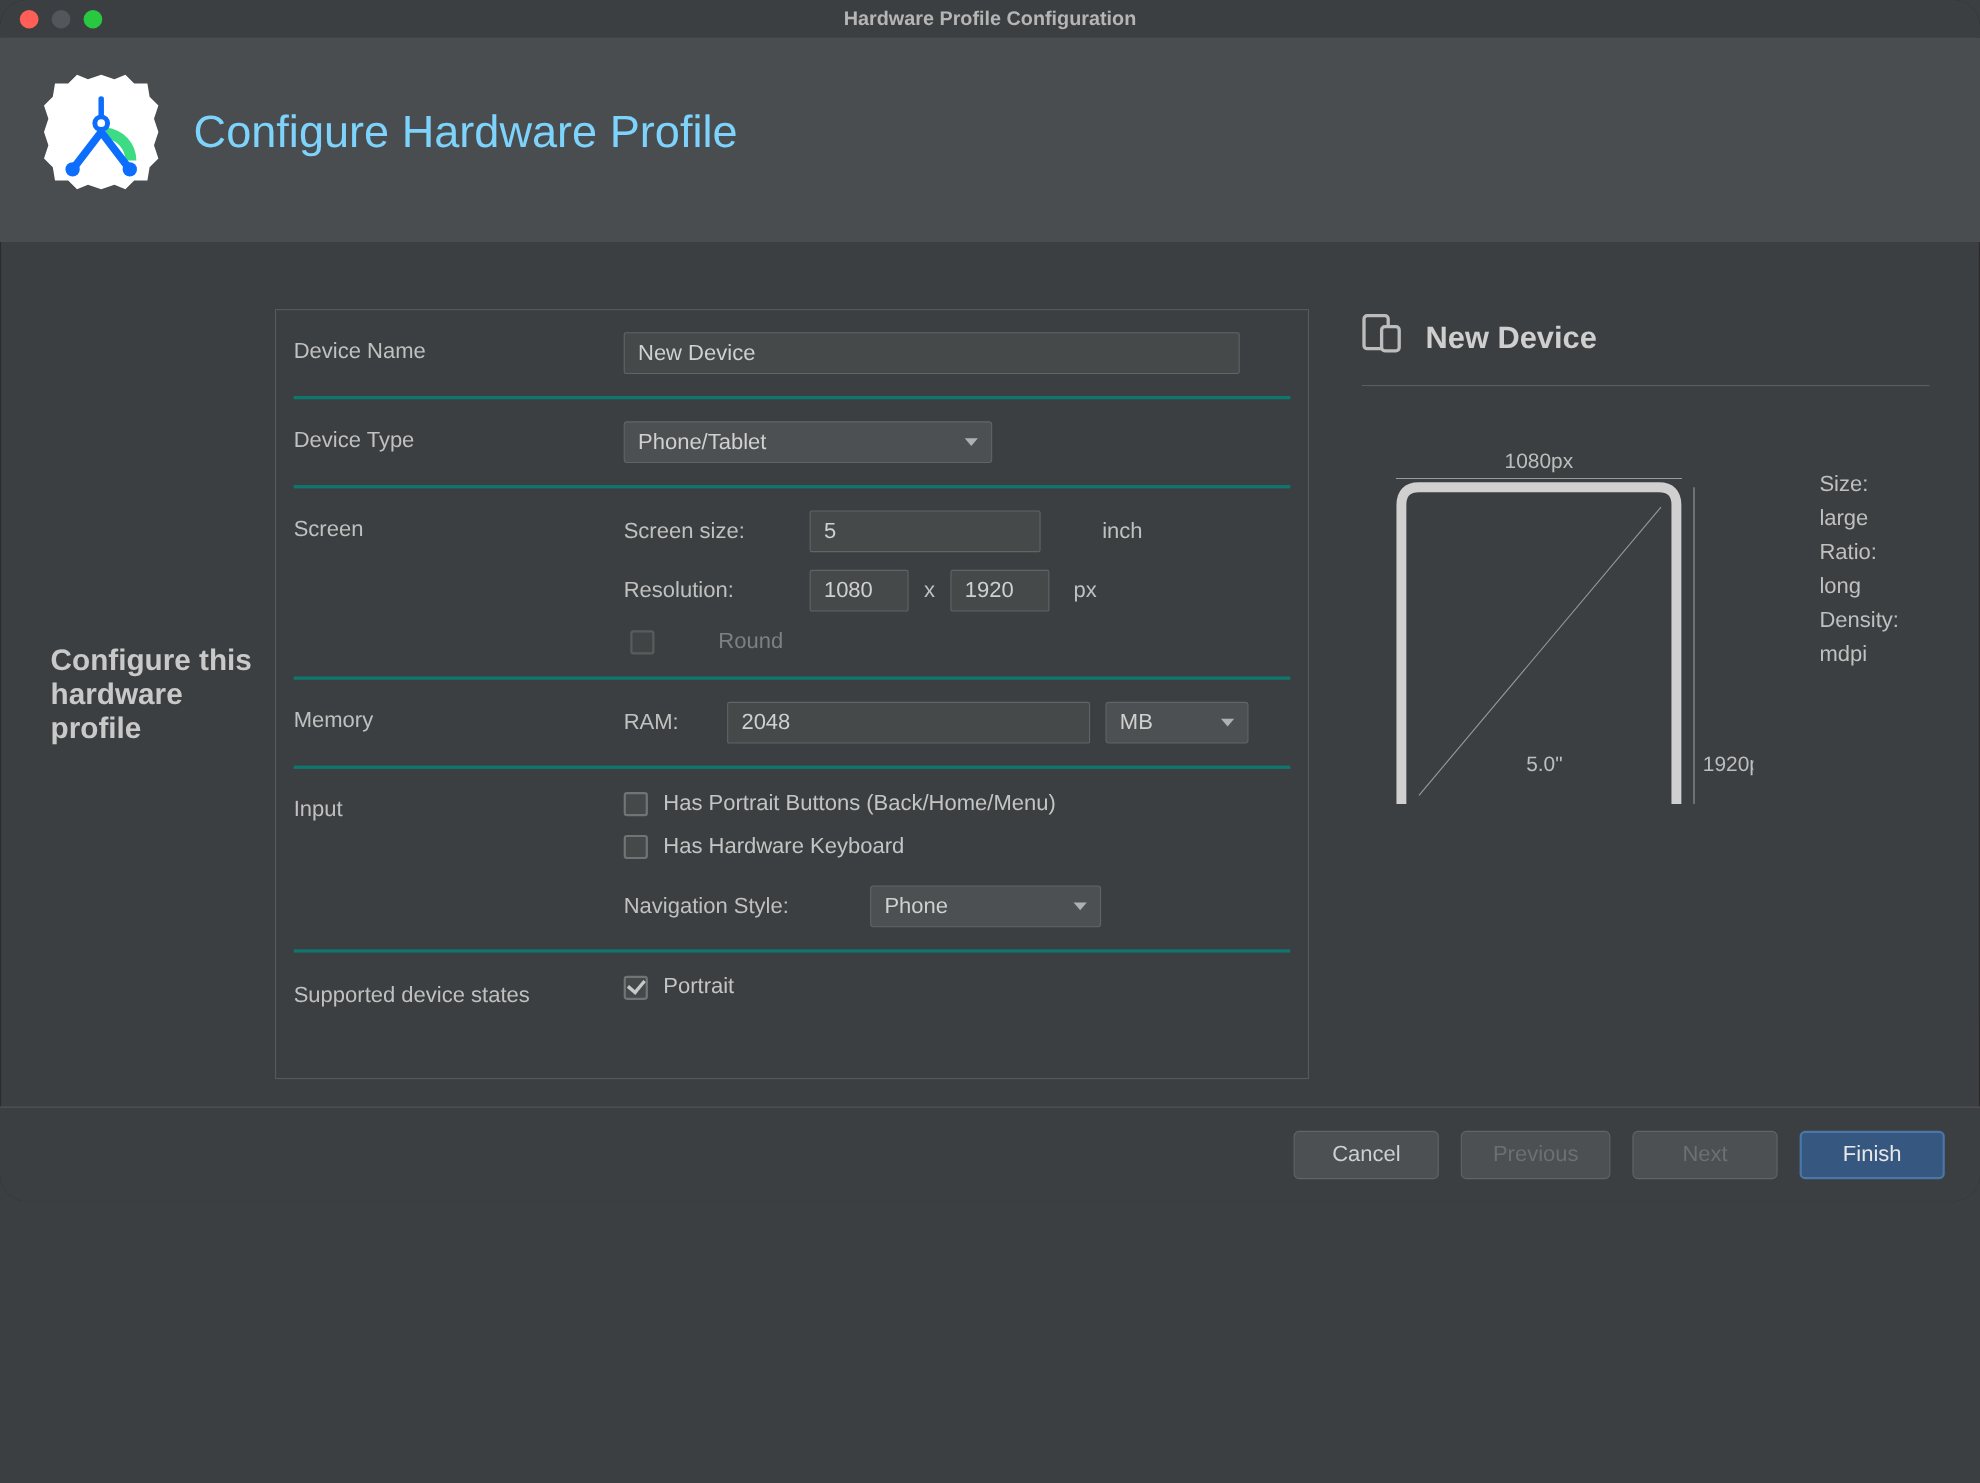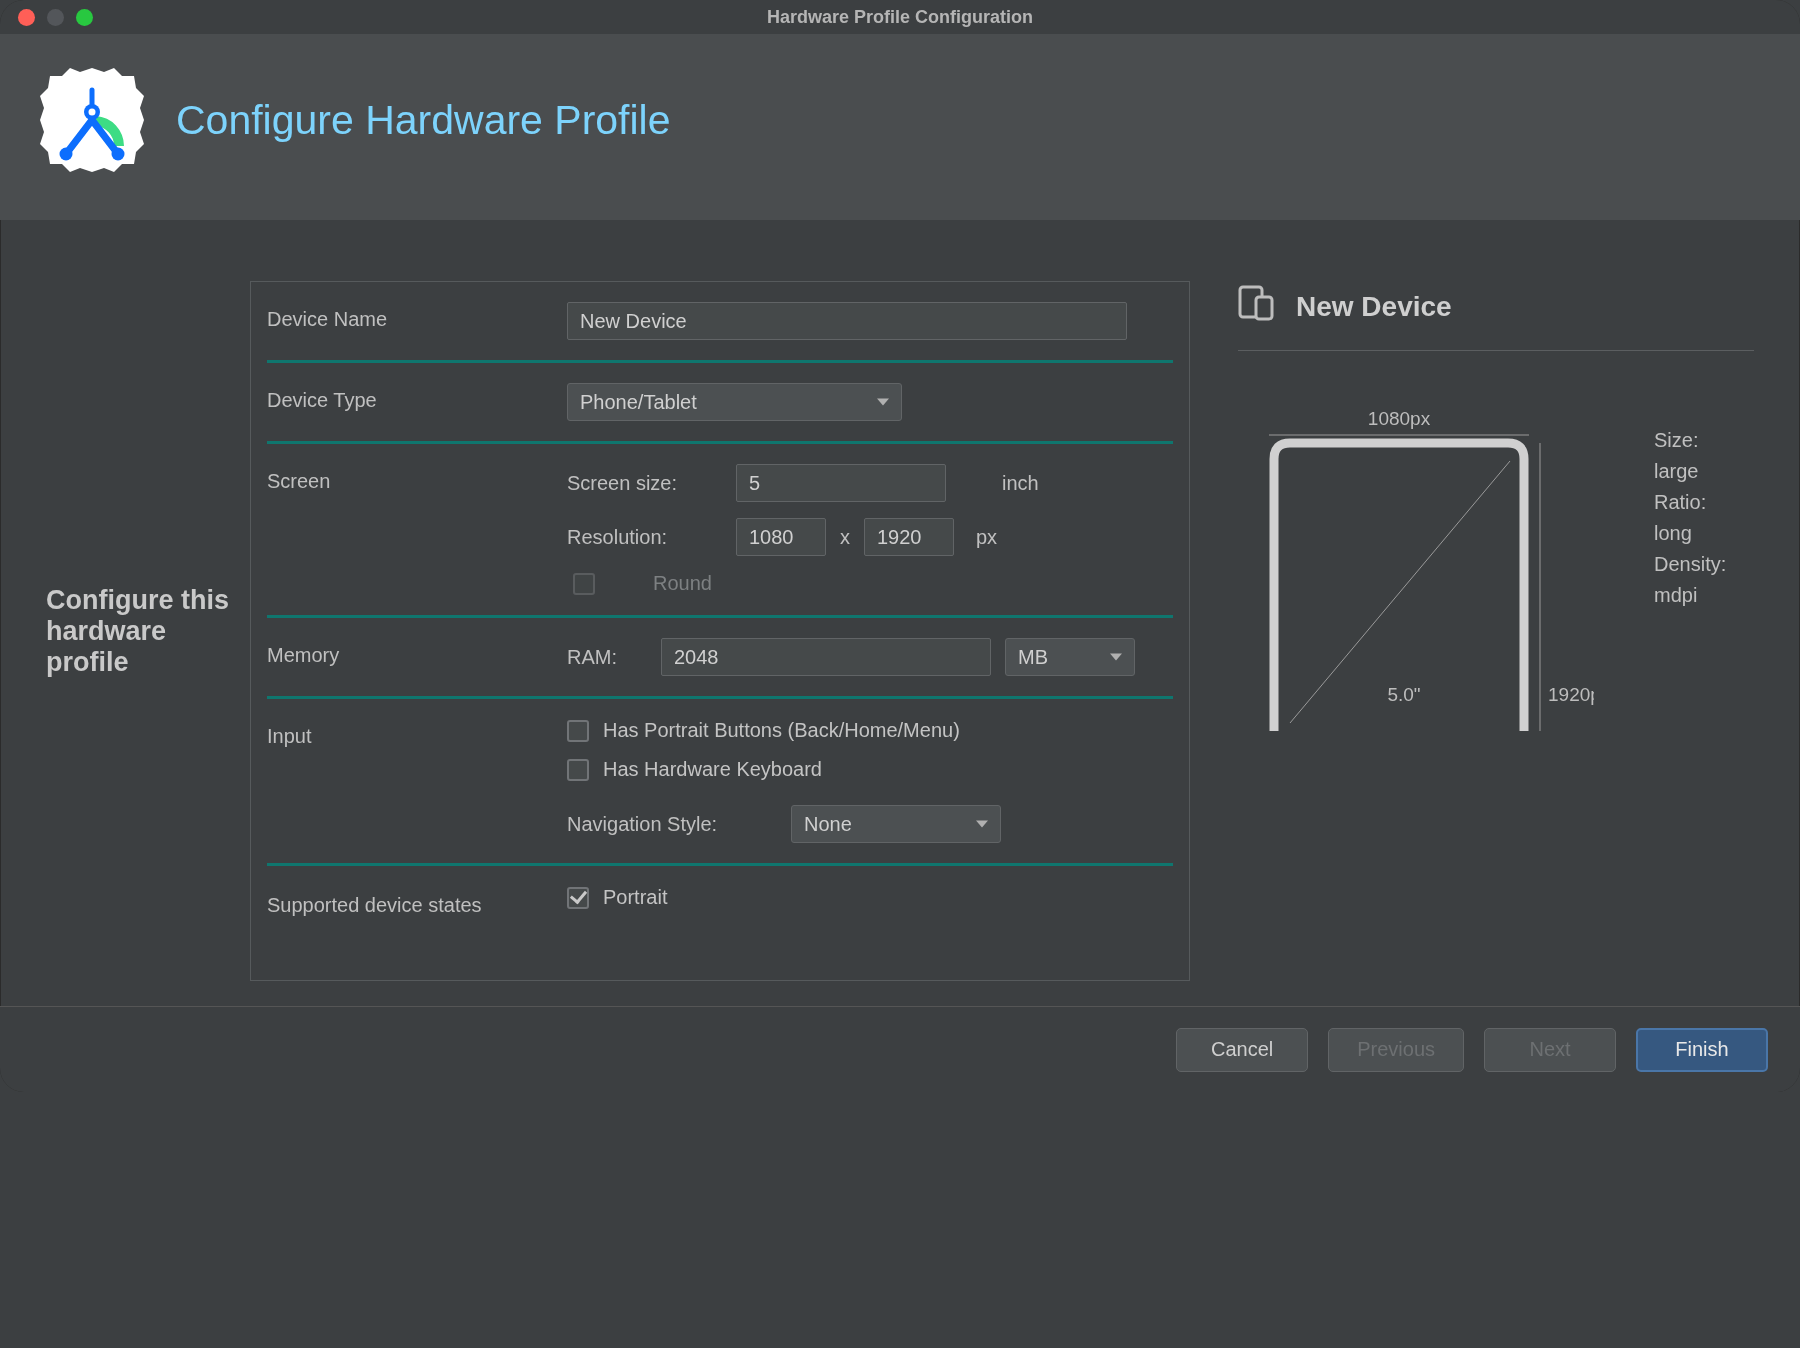--- a/index.html
+++ b/index.html
@@ -250,21 +250,21 @@
               <span class="cb"></span>
               <span class="cb-label">Has Portrait Buttons (Back/Home/Menu)</span>
             </div>
             <div class="hline">
               <span class="cb"></span>
               <span class="cb-label">Has Hardware Keyboard</span>
             </div>
             <div class="hline" style="margin-top:8px">
               <span class="sublabel" style="min-width:210px">Navigation Style:</span>
               <div class="select nav">
-                <span>None</span>
+                <span>Phone</span>
               </div>
             </div>
           </div>
         </div>
 
         <div class="form-row last-visible">
           <div class="form-label" style="line-height:1.3">Supported device states</div>
           <div class="form-body">
             <div class="hline">
               <span class="cb checked"></span>

